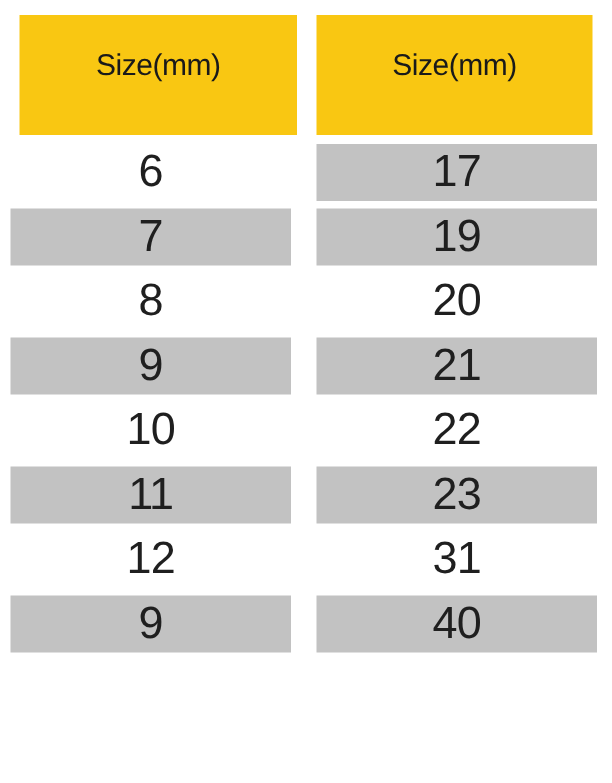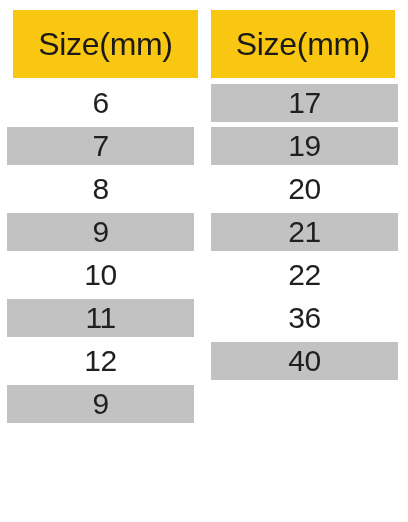--- a/index.html
+++ b/index.html
@@ -37,24 +37,24 @@
     height: 522px;
     box-sizing: border-box;
     display: flex;
     flex-direction: column;
     align-items: stretch;
   }
 
   
   .col-header {
     margin: 10px 6px 0 13px;
-    height: 68px;
+    height: 80px;
     background: #f9c712;
     color: #1a1a1a;
-    font-size: 32px;
+    font-size: 20px;
     line-height: 68px;
     text-align: center;
     letter-spacing: -0.3px;
     box-sizing: border-box;
     white-space: nowrap;
     overflow: hidden;
   }
   .column.right .col-header {
     margin: 10px 13px 0 7px;
   }
@@ -107,19 +107,20 @@
     </div>
 
     <div class="column right">
       <div class="col-header">Size(mm)</div>
       <div class="rows">
         <div class="row-cell alt">17</div>
         <div class="row-cell alt">19</div>
         <div class="row-cell">20</div>
         <div class="row-cell alt">21</div>
         <div class="row-cell">22</div>
-        <div class="row-cell">36</div>
+        <div class="row-cell alt">23</div>
+        <div class="row-cell">31</div>
         <div class="row-cell alt">40</div>
       </div>
     </div>
 
   </div>
 </div>
 
 </body></html>

